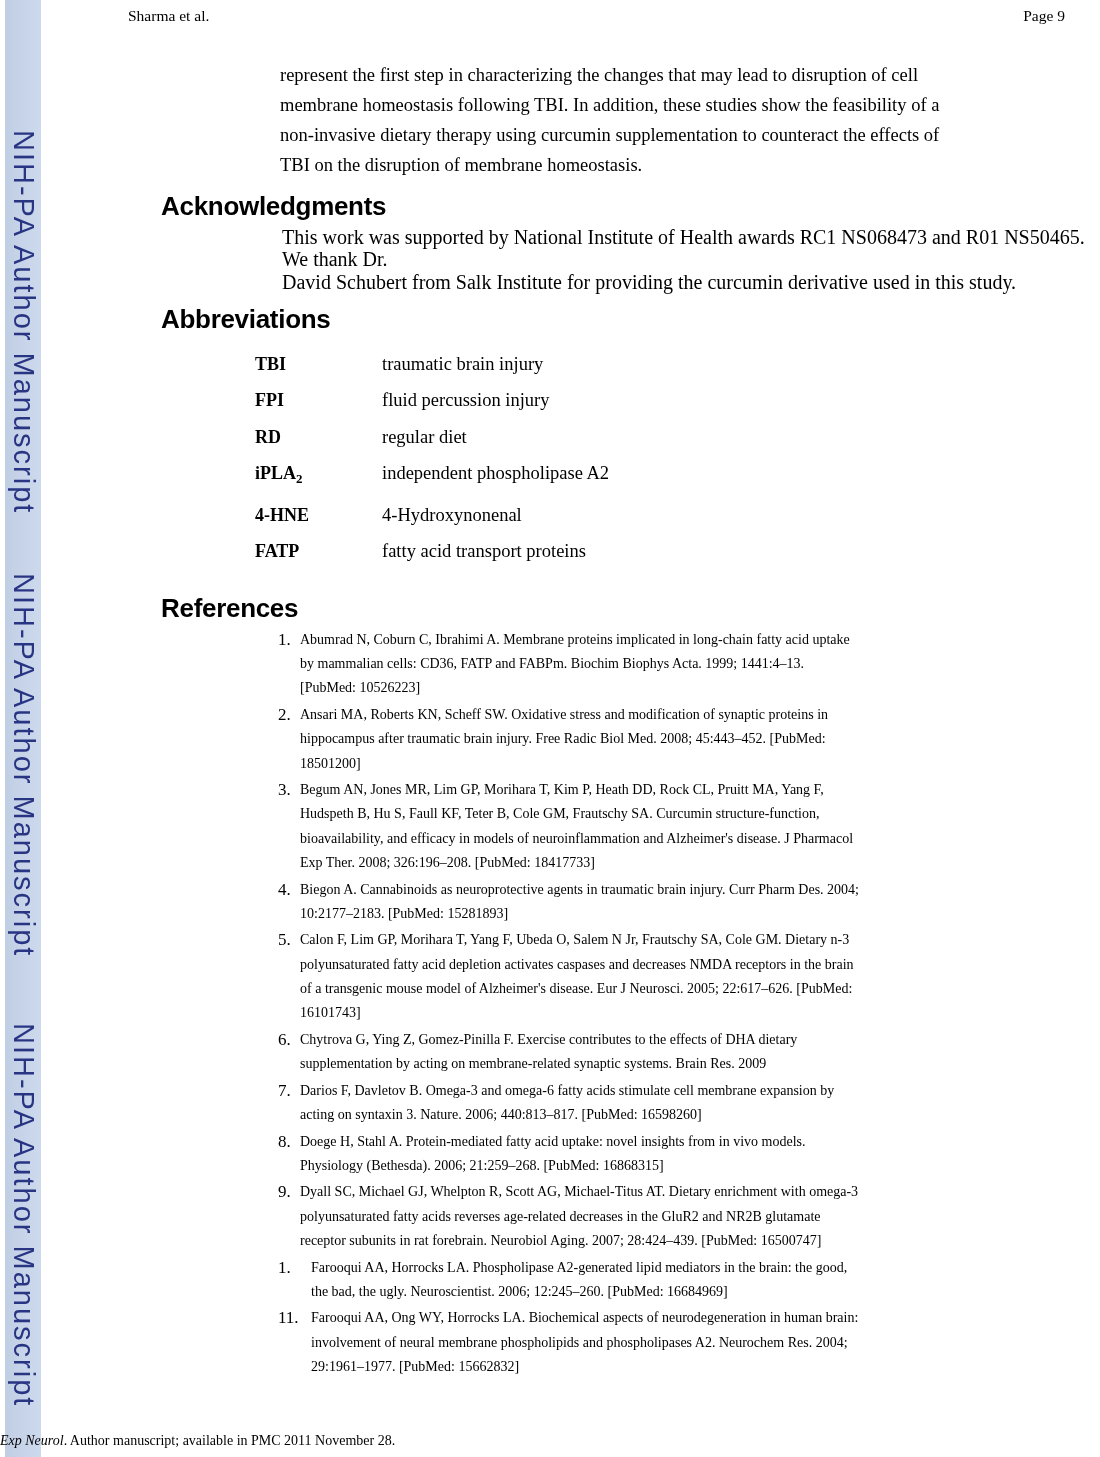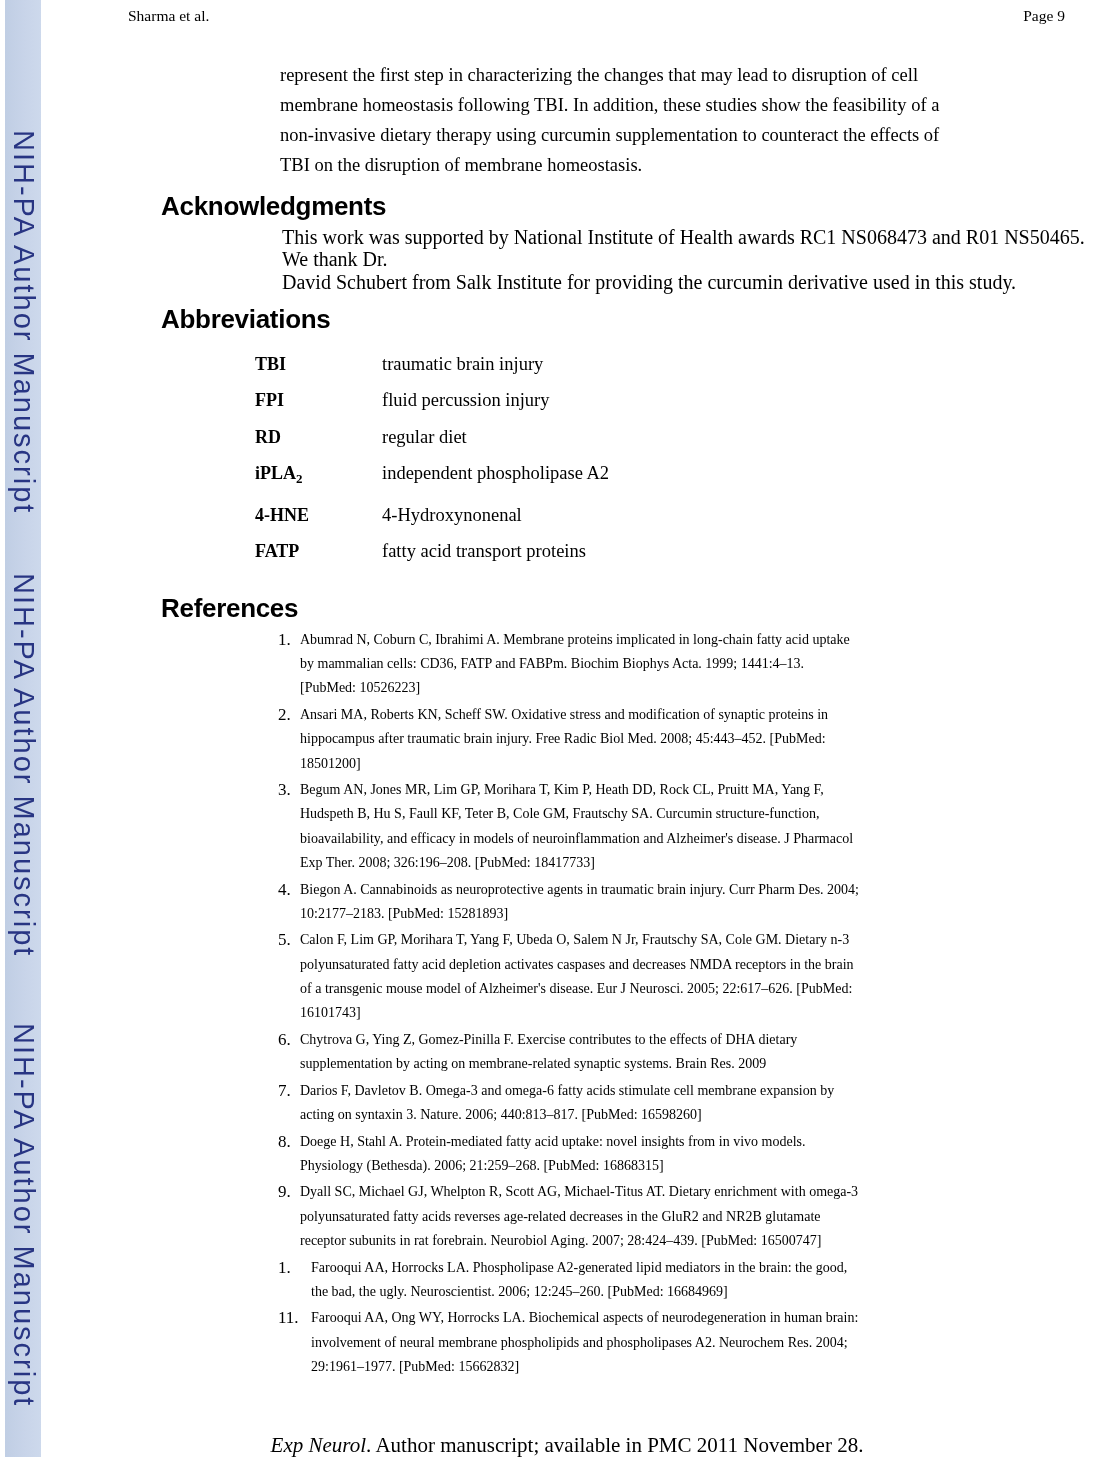--- a/index.html
+++ b/index.html
@@ -35,21 +35,21 @@
   .abbr-term{width:127px;font-weight:bold;font-size:18px;}
   .abbr-term .sub{font-size:13px;vertical-align:-4px;}
   .abbr-def{font-size:18.5px;}
   
   #ref-list{position:absolute;left:278px;top:628px;width:760px;}
   .ref{display:flex;margin-bottom:2.5px;}
   .ref-num{flex:0 0 22px;font-size:17px;line-height:24.2px;}
   .ref.wide .ref-num{flex-basis:33px;}
   .ref-lines{font-size:14px;line-height:24.2px;}
   
-  #footer{position:absolute;left:0;right:0;top:1433px;text-align:center;font-size:21px;padding-left:34px;}
+  #footer{position:absolute;left:0;right:0;top:1433px;font-size:14px;}
   #footer .it{font-style:italic;}
 </style>
 </head>
 <body>
 
 <div class="sidebar" id="sidebar" style="background-color: rgb(198, 211, 232);">
   <span class="sb sb1" style="color: rgb(40, 53, 131);">NIH-PA Author Manuscript</span>
   <span class="sb sb2" style="color: rgb(40, 53, 131);">NIH-PA Author Manuscript</span>
   <span class="sb sb3" style="color: rgb(40, 53, 131);">NIH-PA Author Manuscript</span>
 </div>

